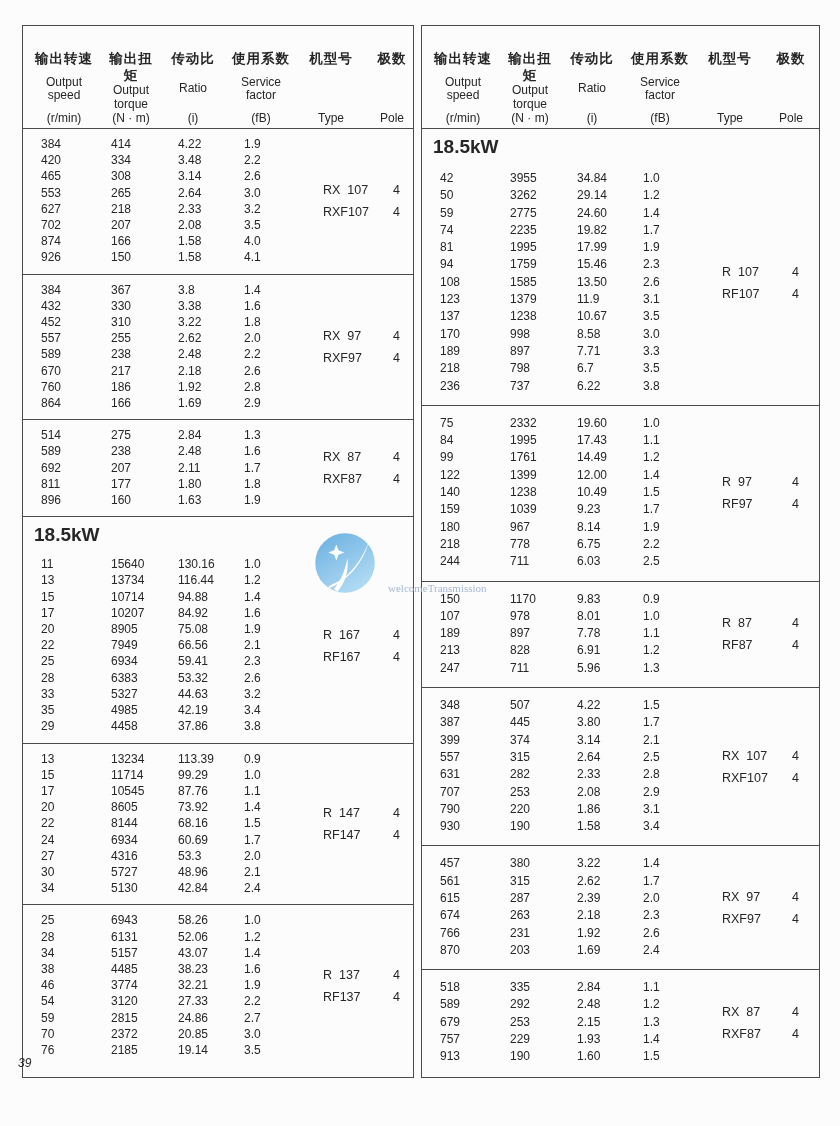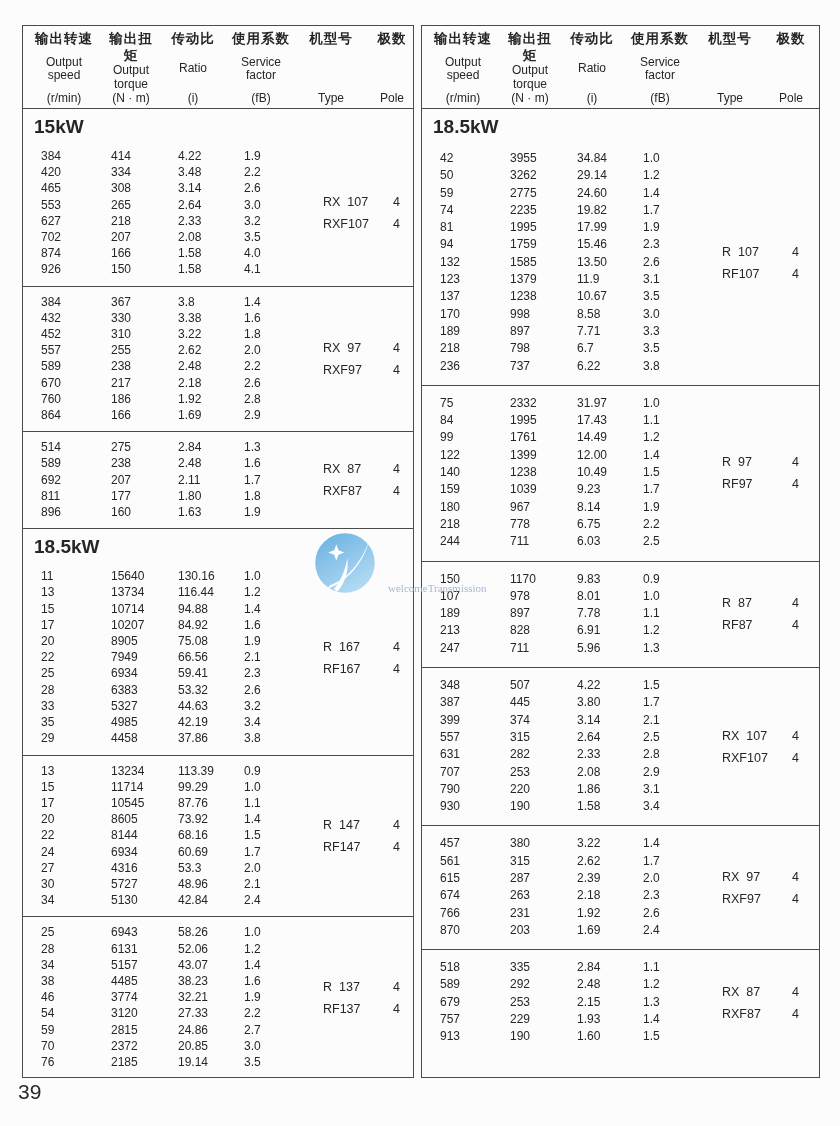--- a/index.html
+++ b/index.html
@@ -14,20 +14,21 @@
     position:absolute; top:25px; height:1053px;
     border:1px solid #4a4a4a; background:transparent;
     overflow:hidden; box-sizing:border-box;
   }
   .cat-table.left  { left:22px;  width:392px; --rowlh:16.2px; --padtop:7px; --padbot:8px; }
   .cat-table.right { left:421px; width:399px; --rowlh:17.3px; --padtop:9px; --padbot:10px; }
   .thead {
     display:grid; grid-template-columns:82px 52px 72px 64px 76px 46px;
     height:83px; border-bottom:1px solid #4a4a4a; box-sizing:border-box;
     padding-top:4px;
+    margin-top:20px;
   }
   .hcell { display:flex; flex-direction:column; text-align:center; height:100%; box-sizing:border-box; padding-bottom:3px; }
   .hzh  { font-size:13.5px; font-weight:bold; letter-spacing:1px; line-height:17px; }
   .hen  { flex:1; display:flex; flex-direction:column; justify-content:center; }
   .henline { font-size:12px; line-height:13.5px; }
   .hunit { font-size:12px; line-height:14px; }
   .section-title {
     font-size:19px; font-weight:bold; margin:7px 0 3px 11px; line-height:22px;
   }
   .block { position:relative; padding:var(--padtop) 0 var(--padbot) 0; }
@@ -53,22 +54,22 @@
     font-size:32px; font-weight:bold; letter-spacing:4px;
     color:rgba(125,125,130,0.72); white-space:nowrap;
   }
   .wm-reg { font-size:14px; vertical-align:14px; letter-spacing:0; }
   .wm-tagline {
     position:absolute; left:74px; top:54px;
     font-family:"Liberation Serif", serif;
     font-size:11px; color:rgba(150,170,200,0.85); white-space:nowrap;
   }
   .page-number {
-    position:absolute; left:18px; top:1080px;
-    font-size:21px; color:#2a2a2a;
+    position:absolute; left:18px; top:1056px;
+    font-size:12px; color:#2a2a2a;font-style:italic;
   }
 </style>
 </head>
 <body>
 
 <div class="cat-table left">
   <div class="thead">
       <div class="hcell">
         <div class="hzh">输出转速</div>
         <div class="hen">
@@ -105,21 +106,20 @@
         <div class="hen"></div>
         <div class="hunit">Type</div>
       </div>
       <div class="hcell">
         <div class="hzh">极数</div>
         <div class="hen"></div>
         <div class="hunit">Pole</div>
       </div>
     </div>
   <div class="tbody">
-      <div class="section-title">15kW</div>
       <div class="block">
         <div class="row">
           <span class="cell c0">384</span>
           <span class="cell c1">414</span>
           <span class="cell c2">4.22</span>
           <span class="cell c3">1.9</span>
         </div>
         <div class="row">
           <span class="cell c0">420</span>
           <span class="cell c1">334</span>
@@ -571,21 +571,21 @@
           <span class="cell c2">17.99</span>
           <span class="cell c3">1.9</span>
         </div>
         <div class="row">
           <span class="cell c0">94</span>
           <span class="cell c1">1759</span>
           <span class="cell c2">15.46</span>
           <span class="cell c3">2.3</span>
         </div>
         <div class="row">
-          <span class="cell c0">132</span>
+          <span class="cell c0">108</span>
           <span class="cell c1">1585</span>
           <span class="cell c2">13.50</span>
           <span class="cell c3">2.6</span>
         </div>
         <div class="row">
           <span class="cell c0">123</span>
           <span class="cell c1">1379</span>
           <span class="cell c2">11.9</span>
           <span class="cell c3">3.1</span>
         </div>
@@ -628,21 +628,21 @@
             <span class="mtype">RF107</span>
             <span class="mpole">4</span>
           </div>
         </div>
       </div>
       <div class="divider"></div>
       <div class="block">
         <div class="row">
           <span class="cell c0">75</span>
           <span class="cell c1">2332</span>
-          <span class="cell c2">31.97</span>
+          <span class="cell c2">19.60</span>
           <span class="cell c3">1.0</span>
         </div>
         <div class="row">
           <span class="cell c0">84</span>
           <span class="cell c1">1995</span>
           <span class="cell c2">17.43</span>
           <span class="cell c3">1.1</span>
         </div>
         <div class="row">
           <span class="cell c0">99</span>

